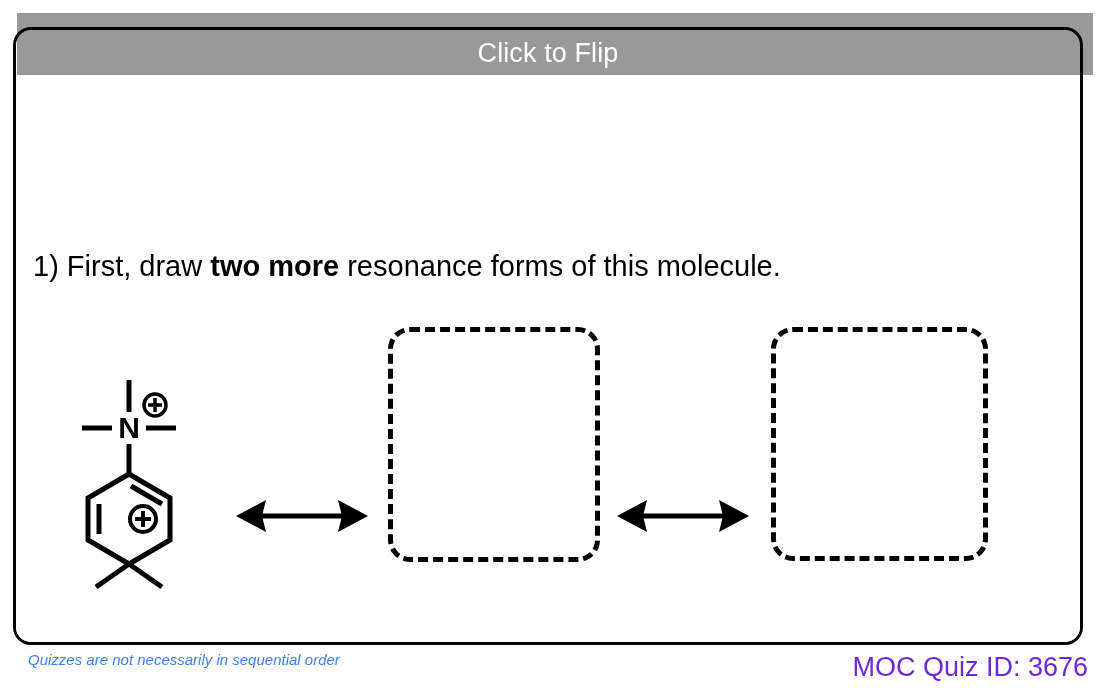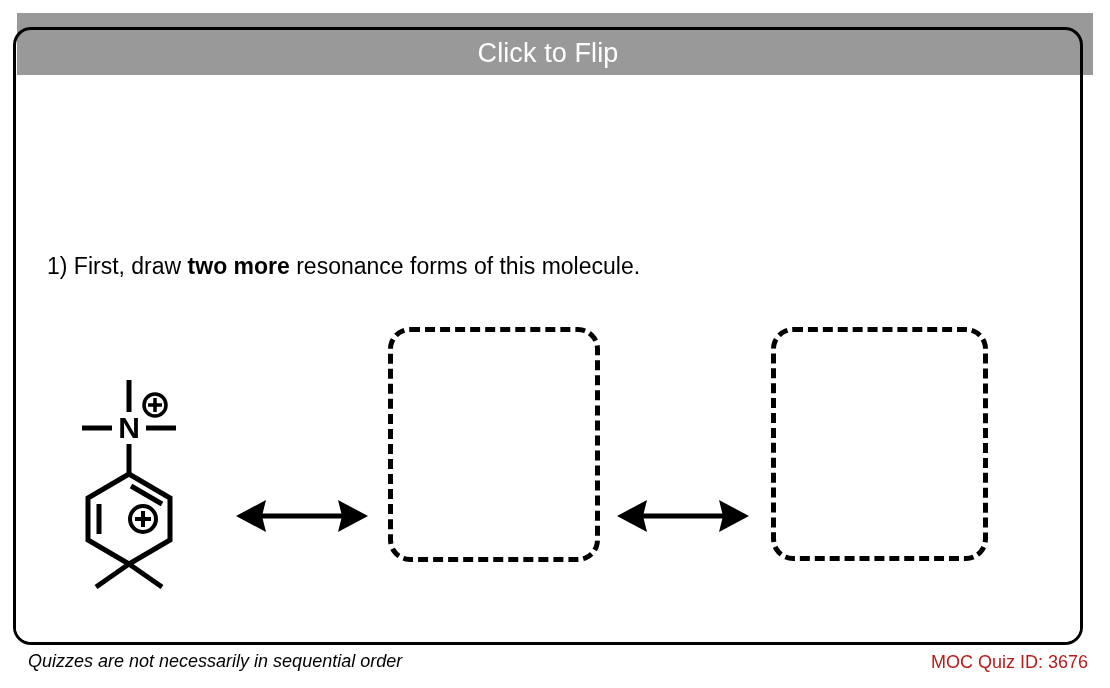--- a/index.html
+++ b/index.html
@@ -73,25 +73,24 @@
   }
 
   
   #question-block {
     position: absolute;
     left: 17px;
     top: 174px;
     width: 1040px;
   }
   .q-line {
-    font-size: 23px;
+    font-size: 29px;
     color: #000000;
     line-height: 32px;
     white-space: nowrap;
-    margin-left: 14px;
   }
   .q-line b { font-weight: 700; }
 
   
   #structure-row {
     position: absolute;
     left: 0;
     top: 0;
     width: 100%;
     height: 100%;
@@ -125,30 +124,30 @@
     left: 0;
     top: 648px;
     width: 1110px;
     height: 40px;
   }
   #footer-note {
     position: absolute;
     left: 28px;
     top: 3px;
     font-style: italic;
-    font-size: 18px;
-    color: #000000;
+    font-size: 15px;
+    color: #3b82f6;
     white-space: nowrap;
   }
   #footer-quizid {
     position: absolute;
     right: 22px;
     top: 4px;
-    font-size: 18px;
-    color: #b91c1c;
+    font-size: 27px;
+    color: #6d28d9;
     white-space: nowrap;
   }
 </style>
 </head>
 <body>
 
 <div id="header-band"></div>
 
 <div id="card">
 

